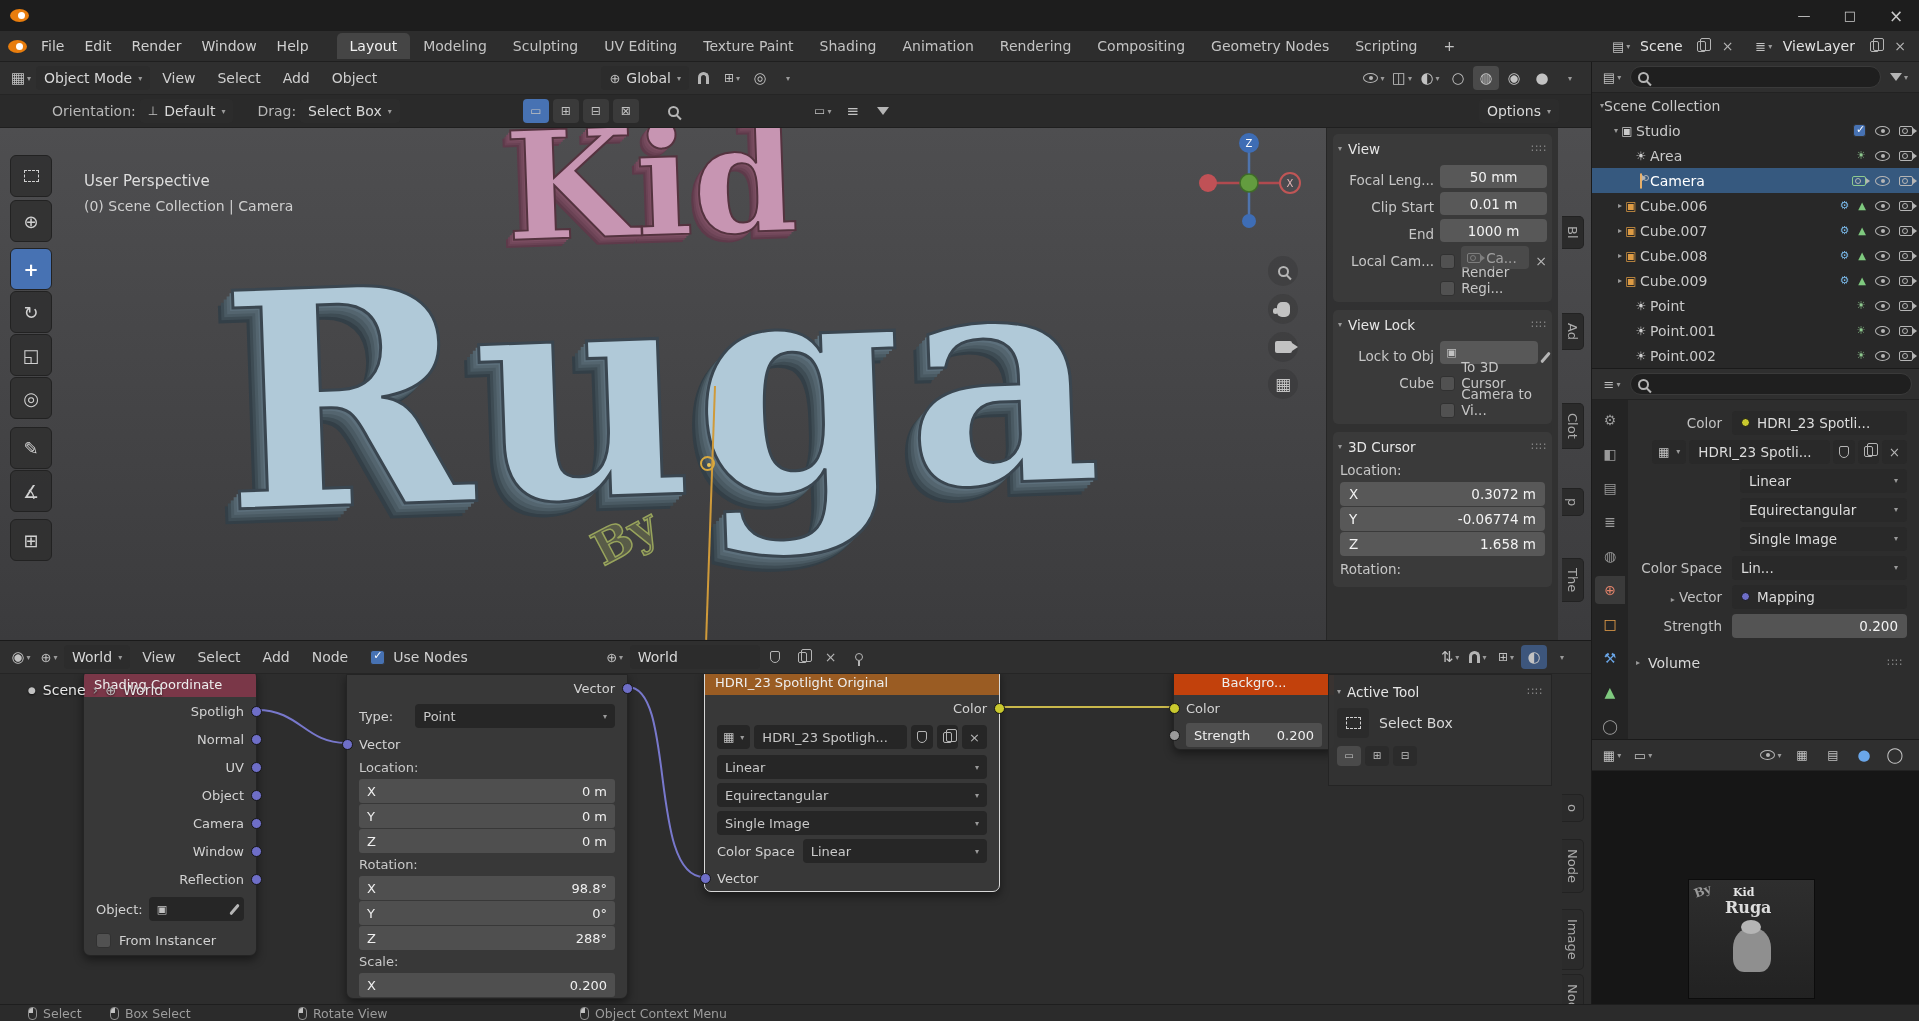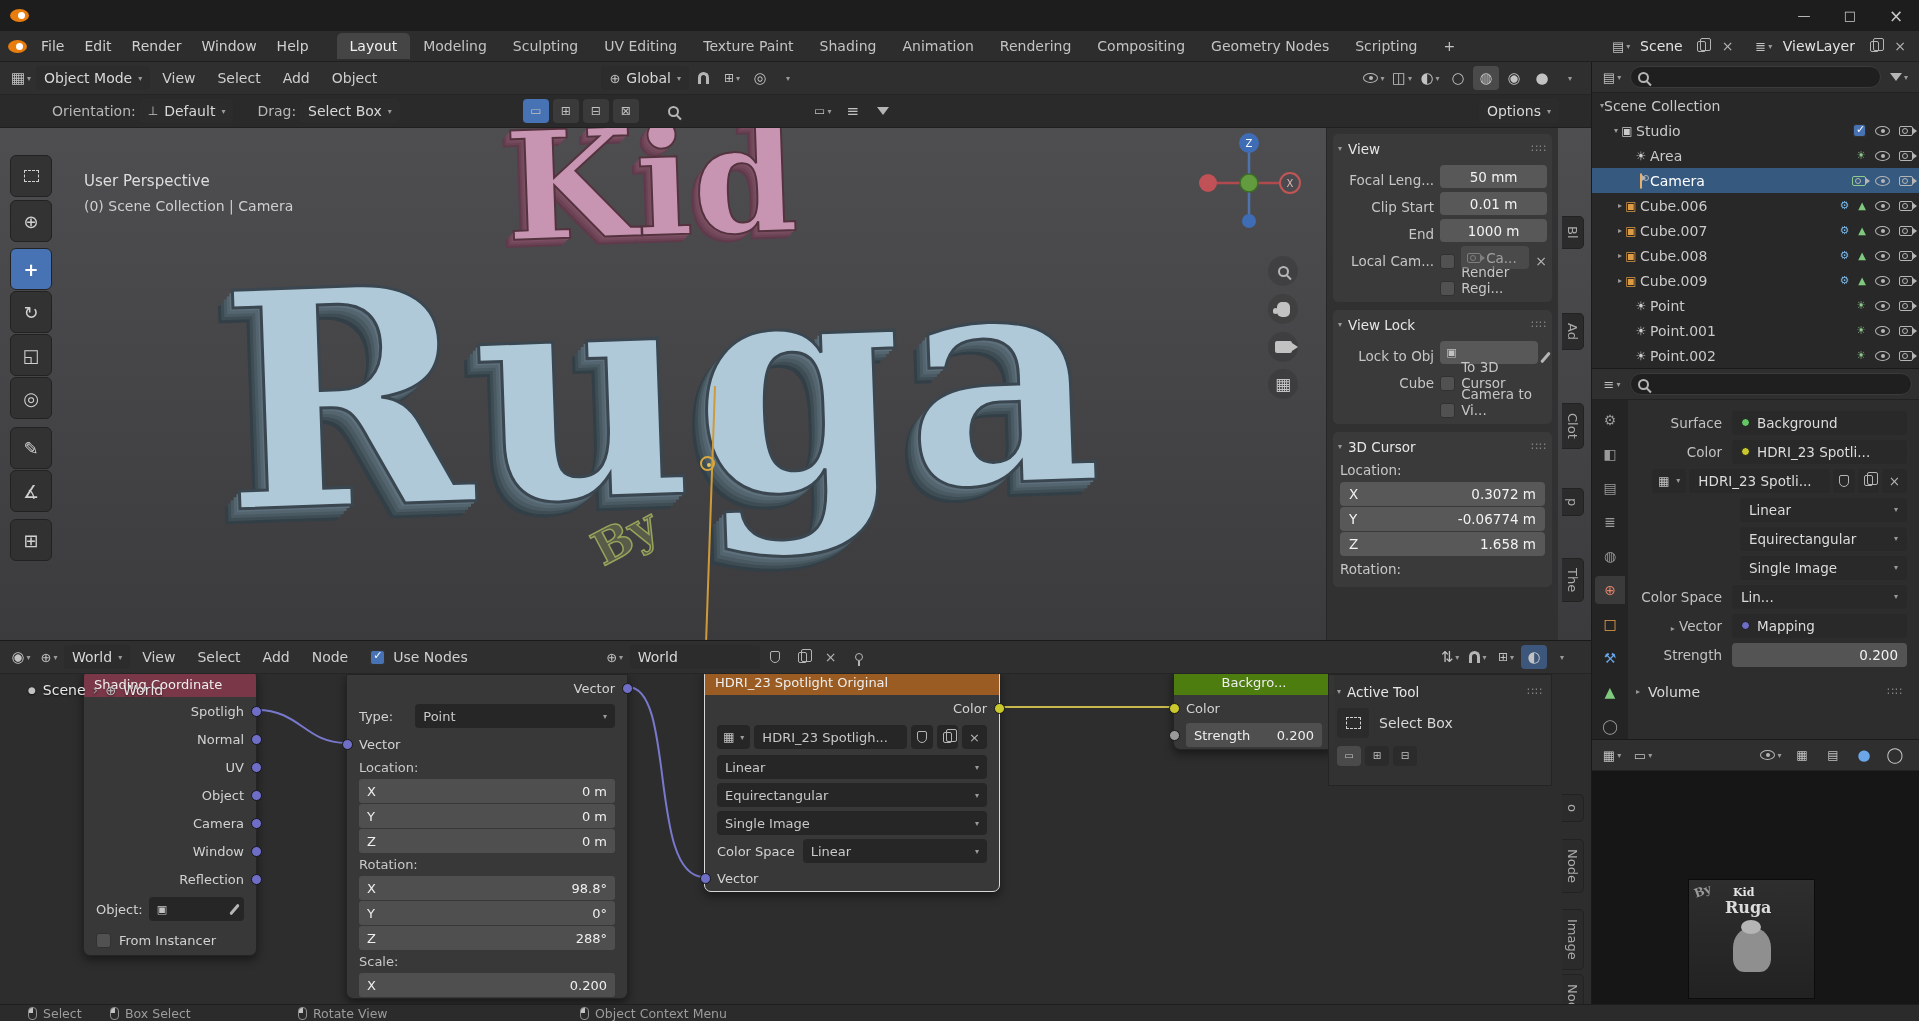--- a/index.html
+++ b/index.html
@@ -635,21 +635,21 @@
             <span class="caret">▾</span>
           </span>
         </div>
       <div class="nrow" style="height:26px">
           <span>Vector</span>
           <span class="socket s-l sk-vec"></span>
         </div>
     </div>
 
     <div class="node" style="left:1173px;top:-6px;width:162px">
-      <div class="node-h" style="background:#4d7c0f;justify-content:center">
+      <div class="node-h" style="background:#c2410c;justify-content:center">
           <span>Backgro...</span>
         </div>
       <div class="nrow" style="height:26px">
           <span>Color</span>
           <span class="socket s-l sk-col"></span>
         </div>
       <div class="nrow" style="height:28px;padding:0">
           <span class="socket s-l sk-gray"></span>
           <span class="nval" style="flex:1">
             <span>Strength</span>
@@ -836,27 +836,20 @@
     <span class="ptab">≣</span>
     <span class="ptab">◍</span>
     <span class="ptab active" style="color:#e0826a">⊕</span>
     <span class="ptab" style="color:#e8a04a">□</span>
     <span class="ptab" style="color:#6aa6e8">⚒</span>
     <span class="ptab" style="color:#7fca7f">▲</span>
     <span class="ptab">◯</span>
   </div>
   <div style="margin-left:36px;padding-top:8px">
     <div class="prrow">
-        <span class="prlab">Surface</span>
-        <span class="prbtn">
-          <span class="dot" style="background:#63c763"></span>
-          <span>Background</span>
-        </span>
-      </div>
-    <div class="prrow">
         <span class="prlab">Color</span>
         <span class="prbtn">
           <span class="dot" style="background:#c9c92e"></span>
           <span>HDRI_23 Spotli...</span>
         </span>
       </div>
     <div class="prrow" style="margin-left:24px">
       <span class="prbtn" style="flex:none;padding:0 6px">
           <span class="ic" style="font-size:12px">▦</span>
           <span class="caret">▾</span>

